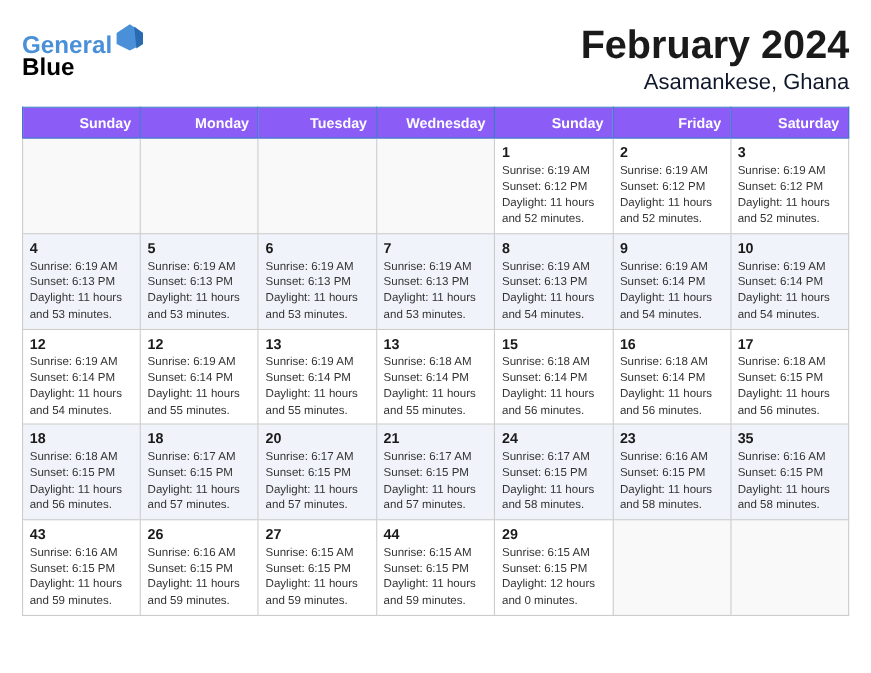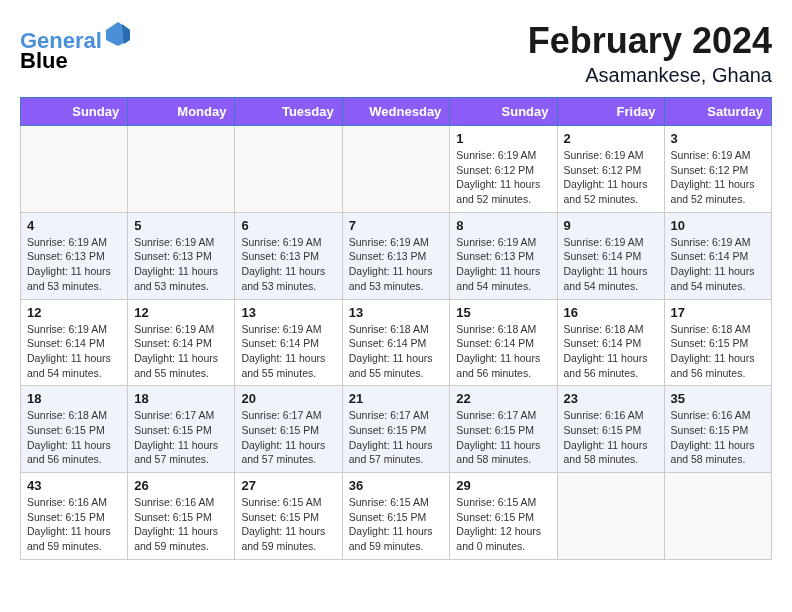--- a/index.html
+++ b/index.html
@@ -284,21 +284,21 @@
 and 57 minutes.</div>
         </td>
         <td>
           <span class="day-number">21</span>
           <div class="day-info" style="white-space: pre-line;">Sunrise: 6:17 AM
 Sunset: 6:15 PM
 Daylight: 11 hours
 and 57 minutes.</div>
         </td>
         <td>
-          <span class="day-number">22</span>
+          <span class="day-number">24</span>
           <div class="day-info" style="white-space: pre-line;">Sunrise: 6:17 AM
 Sunset: 6:15 PM
 Daylight: 11 hours
 and 58 minutes.</div>
         </td>
         <td>
           <span class="day-number">23</span>
           <div class="day-info" style="white-space: pre-line;">Sunrise: 6:16 AM
 Sunset: 6:15 PM
 Daylight: 11 hours
@@ -328,21 +328,21 @@
 and 59 minutes.</div>
         </td>
         <td>
           <span class="day-number">27</span>
           <div class="day-info" style="white-space: pre-line;">Sunrise: 6:15 AM
 Sunset: 6:15 PM
 Daylight: 11 hours
 and 59 minutes.</div>
         </td>
         <td>
-          <span class="day-number">36</span>
+          <span class="day-number">44</span>
           <div class="day-info" style="white-space: pre-line;">Sunrise: 6:15 AM
 Sunset: 6:15 PM
 Daylight: 11 hours
 and 59 minutes.</div>
         </td>
         <td>
           <span class="day-number">29</span>
           <div class="day-info" style="white-space: pre-line;">Sunrise: 6:15 AM
 Sunset: 6:15 PM
 Daylight: 12 hours

